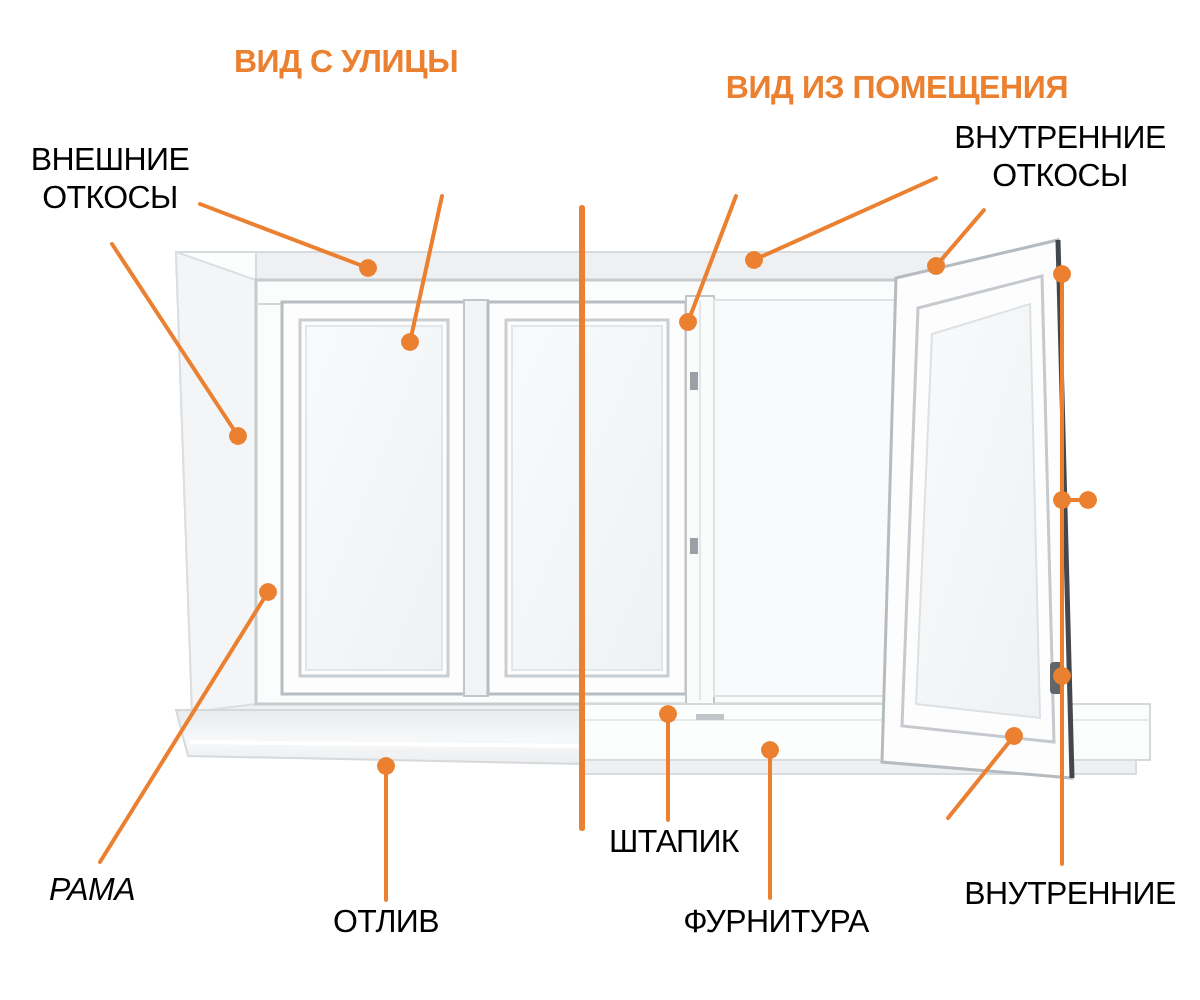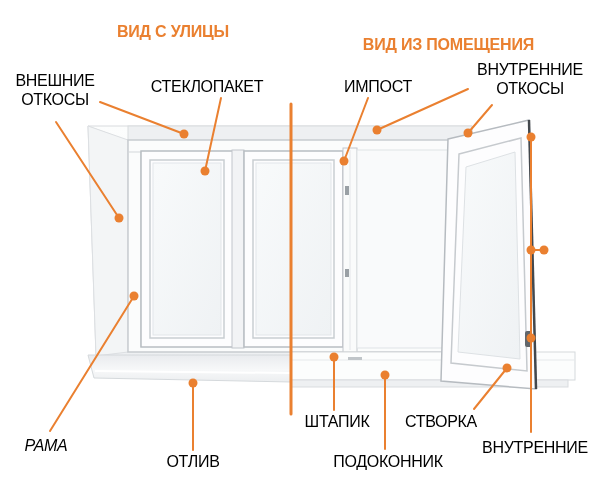--- a/index.html
+++ b/index.html
@@ -135,26 +135,23 @@
     </g>
   </svg>
 
   <div class="title" style="left:104px;top:23px;width:138px;">ВИД С УЛИЦЫ</div>
   <div class="title" style="left:334px;top:36px;width:200px;text-align:right;">ВИД ИЗ ПОМЕЩЕНИЯ</div>
 
   <div class="lbl" style="left:4px;top:71px;width:102px;">
     <span>ВНЕШНИЕ</span>
     <span>ОТКОСЫ</span>
   </div>
-  <div class="lbl" style="left:146px;top:77px;width:122px;">СТЕКЛОПАКЕТ</div>
-  <div class="lbl" style="left:333px;top:77px;width:90px;">ИМПОСТ</div>
   <div class="lbl" style="left:464px;top:60px;width:132px;">
     <span>ВНУТРЕННИЕ</span>
     <span>ОТКОСЫ</span>
   </div>
   <div class="lbl" style="left:12px;top:436px;width:68px;font-style:italic;">РАМА</div>
   <div class="lbl" style="left:156px;top:452px;width:74px;">ОТЛИВ</div>
   <div class="lbl" style="left:297px;top:412px;width:80px;">ШТАПИК</div>
-  <div class="lbl" style="left:326px;top:452px;width:124px;">ПОДОКОННИК</div>
-  <div class="lbl" style="left:401px;top:412px;width:80px;">СТВОРКА</div>
+  <div class="lbl" style="left:326px;top:452px;width:124px;">ФУРНИТУРА</div>
   <div class="lbl" style="left:481px;top:438px;width:108px;">ВНУТРЕННИЕ</div>
 
 </div>
 
 </body></html>

